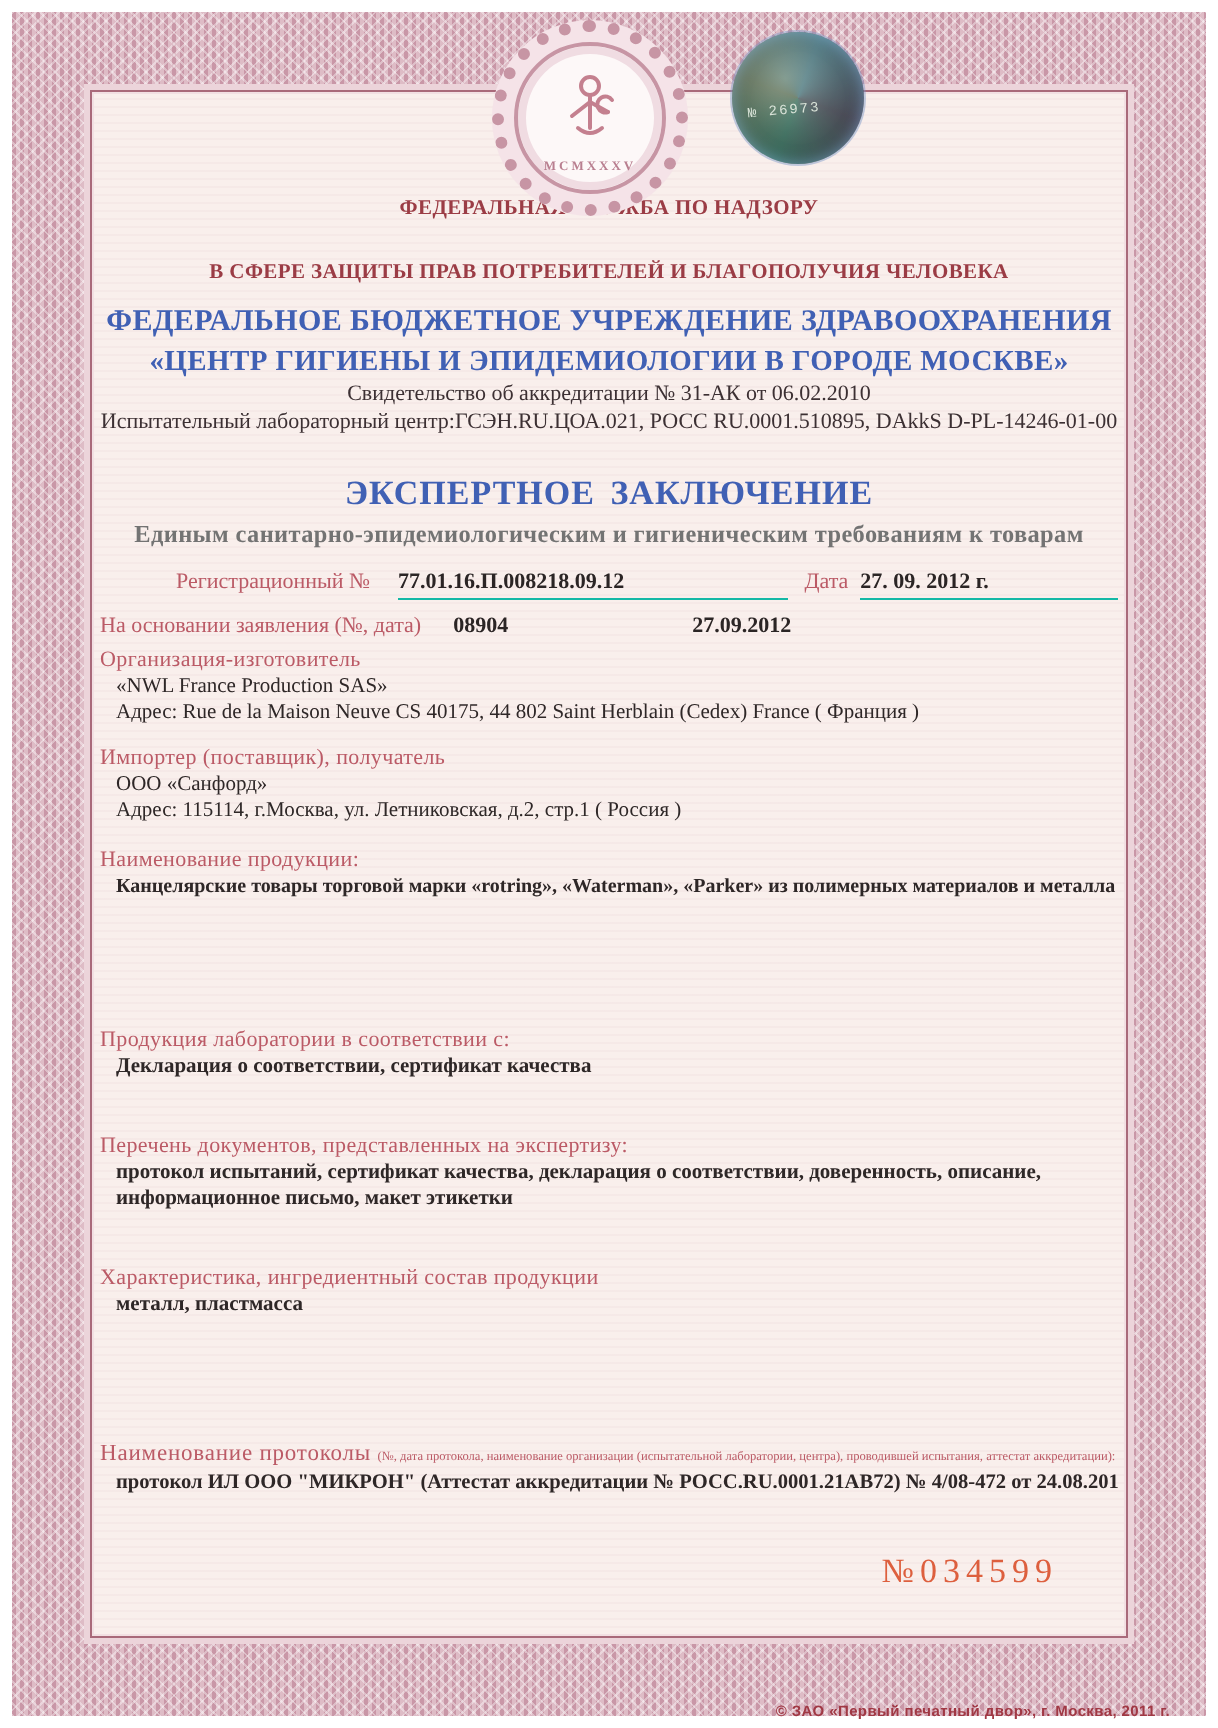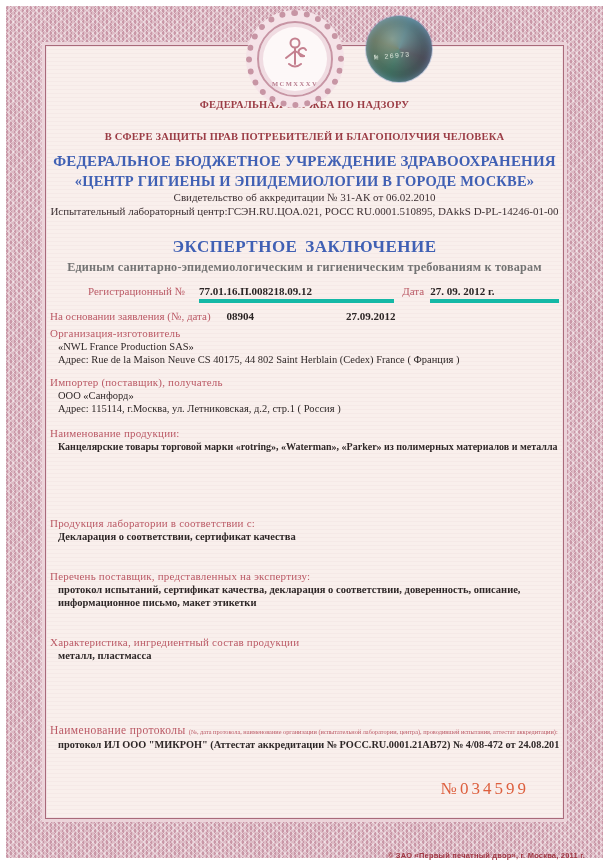--- a/index.html
+++ b/index.html
@@ -36,21 +36,21 @@
   .addr { font-size:11px; line-height:14px; color:#3c3033; }
   .addr1 { margin-top:16px; }
   .addr2, .addr3 { margin-top:0; }
   .title { margin-top:16px; font-size:17px; line-height:26px; font-weight:bold; color:#4060b4; letter-spacing:.5px; word-spacing:3px; }
   .sub { margin-top:2px; font-size:12.5px; line-height:15px; font-weight:bold; color:#b8525e; letter-spacing:.4px; }
   .struck { text-decoration:line-through; text-decoration-thickness:2px; }
   .sub2 { margin-top:0; font-size:12.2px; line-height:15px; font-weight:bold; color:#737373; letter-spacing:.2px; }
   .reg-row { margin-top:8px; display:flex; align-items:flex-start; padding-left:38px; font-size:11px; line-height:16px; white-space:nowrap; }
   .red { color:#bb5a66; }
   .bold-val { font-weight:bold; color:#2b2525; }
-  .u { display:inline-block; border-bottom:4px solid #14b8a6; }
+  .u { display:inline-block; border-bottom:1px solid #14b8a6; }
   .reg-num { margin-left:14px; width:200px; }
   .reg-date-label { margin-left:8px; }
   .reg-date { margin-left:6px; width:132px; }
   .basis-row { margin-top:5px; display:flex; padding-left:0px; font-size:11px; line-height:16px; white-space:nowrap; }
   .basis-num { margin-left:16px; }
   .basis-date { margin-left:92px; }
   .sec-label { font-size:11px; line-height:13px; color:#bb5a66; letter-spacing:.2px; padding-left:0px; }
   .sec-value { font-size:10.5px; line-height:13px; color:#2e2727; padding-left:8px; font-weight:600; }
   .plain { font-weight:normal; }
   .nowrap { white-space:nowrap; }
@@ -161,21 +161,21 @@
     <div class="sec-label imp-label">Импортер (поставщик), получатель</div>
     <div class="sec-value plain">ООО «Санфорд»</div>
     <div class="sec-value plain nowrap">Адрес: 115114, г.Москва, ул. Летниковская, д.2, стр.1 ( Россия )</div>
 
     <div class="sec-label prod-label">Наименование продукции:</div>
     <div class="sec-value prod-value nowrap">Канцелярские товары торговой марки «rotring», «Waterman», «Parker» из полимерных материалов и металла по приложению</div>
 
     <div class="sec-label conf-label">Продукция лаборатории в соответствии с:</div>
     <div class="sec-value">Декларация о соответствии, сертификат качества</div>
 
-    <div class="sec-label docs-label">Перечень поставщик, представленных на экспертизу:</div>
+    <div class="sec-label docs-label">Перечень документов, представленных на экспертизу:</div>
     <div class="sec-value">протокол испытаний, сертификат качества, декларация о соответствии, доверенность, описание, информационное письмо, макет этикетки</div>
 
     <div class="sec-label char-label">Характеристика, ингредиентный состав продукции</div>
     <div class="sec-value">металл, пластмасса</div>
 
     <div class="sec-label prot-label"><span>Наименование протоколы </span><span class="prot-note">(№, дата протокола, наименование организации (испытательной лаборатории, центра), проводившей испытания, аттестат аккредитации):</span></div>
     <div class="sec-value prot-value nowrap">протокол ИЛ ООО "МИКРОН" (Аттестат аккредитации № РОСС.RU.0001.21АВ72) № 4/08-472 от 24.08.2012 г.</div>
 
     <div class="serial">№034599</div>
   </div>

